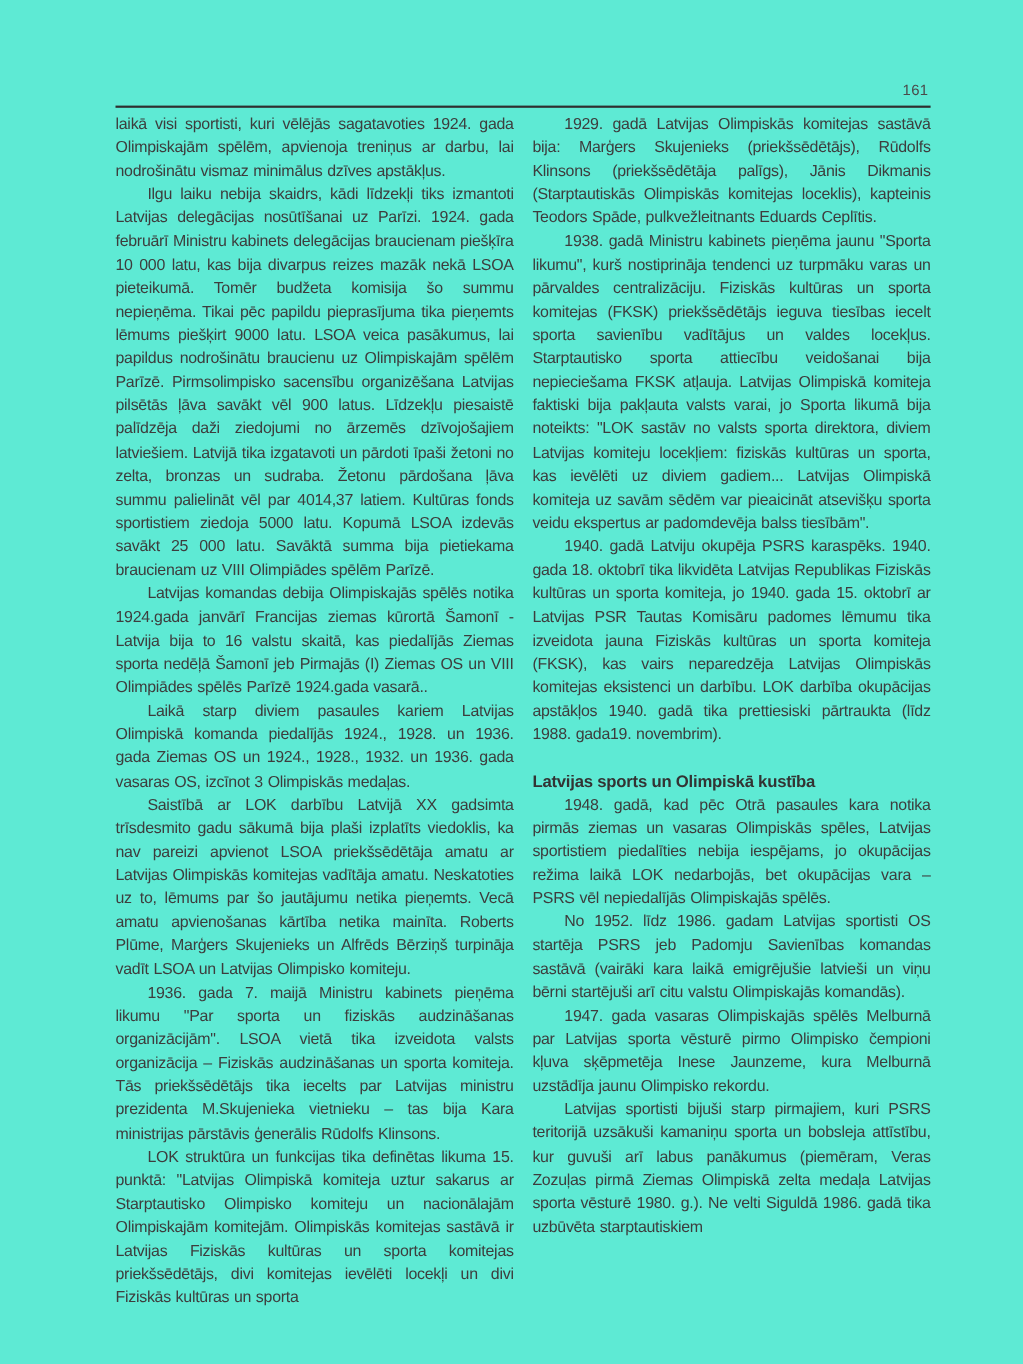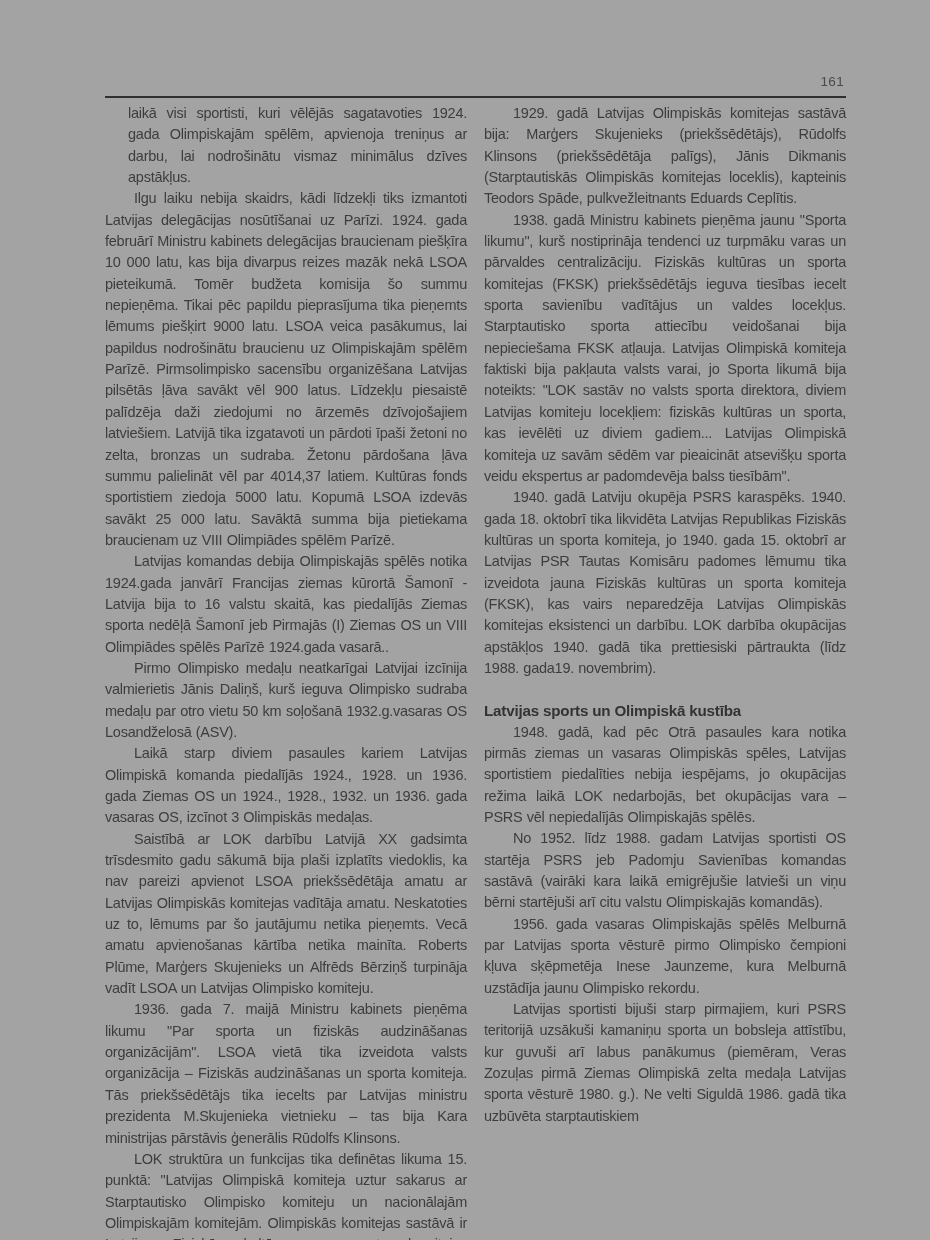--- a/index.html
+++ b/index.html
@@ -10,21 +10,21 @@
   body {
     width: 930px;
     height: 1240px;
     position: relative;
     font-family: "Liberation Sans", sans-serif;
     -webkit-font-smoothing: antialiased;
   }
   .page {
     position: absolute;
     inset: 0;
-    background: #a3a3a3;
+    background: #5eead4;
   }
   .page-number {
     position: absolute;
     top: 74px;
     right: 86px;
     font-size: 13.5px;
     line-height: 16px;
     color: #4a4a4a;
     letter-spacing: 0.3px;
   }
@@ -53,21 +53,20 @@
     font-size: 14.5px;
     line-height: 21.35px;
     color: #3d3d3d;
     text-align: justify;
     text-indent: 29px;
     letter-spacing: -0.25px;
     word-spacing: 0.5px;
   }
   .col p.cont {
     text-indent: 0;
-    margin-left: 23px;
   }
   .section-heading {
     margin: 21px 0 0 0;
     font-size: 15.2px;
     line-height: 21.35px;
     font-weight: bold;
     color: #333333;
     letter-spacing: -0.2px;
   }
   .section-heading span {
@@ -82,36 +81,35 @@
   <div class="page-number">161</div>
 
   <div class="header-rule"></div>
 
   <div class="columns">
 
     <div class="col">
       <p class="cont">laikā visi sportisti, kuri vēlējās sagatavoties 1924. gada Olimpiskajām spēlēm, apvienoja treniņus ar darbu, lai nodrošinātu vismaz minimālus dzīves apstākļus.</p>
       <p>Ilgu laiku nebija skaidrs, kādi līdzekļi tiks izmantoti Latvijas delegācijas nosūtīšanai uz Parīzi. 1924. gada februārī Ministru kabinets delegācijas braucienam piešķīra 10 000 latu, kas bija divarpus reizes mazāk nekā LSOA pieteikumā. Tomēr budžeta komisija šo summu nepieņēma. Tikai pēc papildu pieprasījuma tika pieņemts lēmums piešķirt 9000 latu. LSOA veica pasākumus, lai papildus nodrošinātu braucienu uz Olimpiskajām spēlēm Parīzē. Pirmsolimpisko sacensību organizēšana Latvijas pilsētās ļāva savākt vēl 900 latus. Līdzekļu piesaistē palīdzēja daži ziedojumi no ārzemēs dzīvojošajiem latviešiem. Latvijā tika izgatavoti un pārdoti īpaši žetoni no zelta, bronzas un sudraba. Žetonu pārdošana ļāva summu palielināt vēl par 4014,37 latiem. Kultūras fonds sportistiem ziedoja 5000 latu. Kopumā LSOA izdevās savākt 25 000 latu. Savāktā summa bija pietiekama braucienam uz VIII Olimpiādes spēlēm Parīzē.</p>
       <p>Latvijas komandas debija Olimpiskajās spēlēs notika 1924.gada janvārī Francijas ziemas kūrortā Šamonī - Latvija bija to 16 valstu skaitā, kas piedalījās Ziemas sporta nedēļā Šamonī jeb Pirmajās (I) Ziemas OS un VIII Olimpiādes spēlēs Parīzē 1924.gada vasarā..</p>
-      <p>Pirmo Olimpisko medaļu neatkarīgai Latvijai izcīnija valmierietis Jānis Daliņš, kurš ieguva Olimpisko sudraba medaļu par otro vietu 50 km soļošanā 1932.g.vasaras OS Losandželosā (ASV).</p>
       <p>Laikā starp diviem pasaules kariem Latvijas Olimpiskā komanda piedalījās 1924., 1928. un 1936. gada Ziemas OS un 1924., 1928., 1932. un 1936. gada vasaras OS, izcīnot 3 Olimpiskās medaļas.</p>
       <p>Saistībā ar LOK darbību Latvijā XX gadsimta trīsdesmito gadu sākumā bija plaši izplatīts viedoklis, ka nav pareizi apvienot LSOA priekšsēdētāja amatu ar Latvijas Olimpiskās komitejas vadītāja amatu. Neskatoties uz to, lēmums par šo jautājumu netika pieņemts. Vecā amatu apvienošanas kārtība netika mainīta. Roberts Plūme, Marģers Skujenieks un Alfrēds Bērziņš turpināja vadīt LSOA un Latvijas Olimpisko komiteju.</p>
       <p>1936. gada 7. maijā Ministru kabinets pieņēma likumu "Par sporta un fiziskās audzināšanas organizācijām". LSOA vietā tika izveidota valsts organizācija – Fiziskās audzināšanas un sporta komiteja. Tās priekšsēdētājs tika iecelts par Latvijas ministru prezidenta M.Skujenieka vietnieku – tas bija Kara ministrijas pārstāvis ģenerālis Rūdolfs Klinsons.</p>
       <p>LOK struktūra un funkcijas tika definētas likuma 15. punktā: "Latvijas Olimpiskā komiteja uztur sakarus ar Starptautisko Olimpisko komiteju un nacionālajām Olimpiskajām komitejām. Olimpiskās komitejas sastāvā ir Latvijas Fiziskās kultūras un sporta komitejas priekšsēdētājs, divi komitejas ievēlēti locekļi un divi Fiziskās kultūras un sporta</p>
     </div>
 
     <div class="col">
       <p>1929. gadā Latvijas Olimpiskās komitejas sastāvā bija: Marģers Skujenieks (priekšsēdētājs), Rūdolfs Klinsons (priekšsēdētāja palīgs), Jānis Dikmanis (Starptautiskās Olimpiskās komitejas loceklis), kapteinis Teodors Spāde, pulkvežleitnants Eduards Ceplītis.</p>
       <p>1938. gadā Ministru kabinets pieņēma jaunu "Sporta likumu", kurš nostiprināja tendenci uz turpmāku varas un pārvaldes centralizāciju. Fiziskās kultūras un sporta komitejas (FKSK) priekšsēdētājs ieguva tiesības iecelt sporta savienību vadītājus un valdes locekļus. Starptautisko sporta attiecību veidošanai bija nepieciešama FKSK atļauja. Latvijas Olimpiskā komiteja faktiski bija pakļauta valsts varai, jo Sporta likumā bija noteikts: "LOK sastāv no valsts sporta direktora, diviem Latvijas komiteju locekļiem: fiziskās kultūras un sporta, kas ievēlēti uz diviem gadiem... Latvijas Olimpiskā komiteja uz savām sēdēm var pieaicināt atsevišķu sporta veidu ekspertus ar padomdevēja balss tiesībām".</p>
       <p>1940. gadā Latviju okupēja PSRS karaspēks. 1940. gada 18. oktobrī tika likvidēta Latvijas Republikas Fiziskās kultūras un sporta komiteja, jo 1940. gada 15. oktobrī ar Latvijas PSR Tautas Komisāru padomes lēmumu tika izveidota jauna Fiziskās kultūras un sporta komiteja (FKSK), kas vairs neparedzēja Latvijas Olimpiskās komitejas eksistenci un darbību. LOK darbība okupācijas apstākļos 1940. gadā tika prettiesiski pārtraukta (līdz 1988. gada19. novembrim).</p>
 
       <h3 class="section-heading">
         <span>Latvijas sports un Olimpiskā kustība</span>
       </h3>
 
       <p>1948. gadā, kad pēc Otrā pasaules kara notika pirmās ziemas un vasaras Olimpiskās spēles, Latvijas sportistiem piedalīties nebija iespējams, jo okupācijas režima laikā LOK nedarbojās, bet okupācijas vara – PSRS vēl nepiedalījās Olimpiskajās spēlēs.</p>
-      <p>No 1952. līdz 1988. gadam Latvijas sportisti OS startēja PSRS jeb Padomju Savienības komandas sastāvā (vairāki kara laikā emigrējušie latvieši un viņu bērni startējuši arī citu valstu Olimpiskajās komandās).</p>
-      <p>1956. gada vasaras Olimpiskajās spēlēs Melburnā par Latvijas sporta vēsturē pirmo Olimpisko čempioni kļuva sķēpmetēja Inese Jaunzeme, kura Melburnā uzstādīja jaunu Olimpisko rekordu.</p>
+      <p>No 1952. līdz 1986. gadam Latvijas sportisti OS startēja PSRS jeb Padomju Savienības komandas sastāvā (vairāki kara laikā emigrējušie latvieši un viņu bērni startējuši arī citu valstu Olimpiskajās komandās).</p>
+      <p>1947. gada vasaras Olimpiskajās spēlēs Melburnā par Latvijas sporta vēsturē pirmo Olimpisko čempioni kļuva sķēpmetēja Inese Jaunzeme, kura Melburnā uzstādīja jaunu Olimpisko rekordu.</p>
       <p>Latvijas sportisti bijuši starp pirmajiem, kuri PSRS teritorijā uzsākuši kamaniņu sporta un bobsleja attīstību, kur guvuši arī labus panākumus (piemēram, Veras Zozuļas pirmā Ziemas Olimpiskā zelta medaļa Latvijas sporta vēsturē 1980. g.). Ne velti Siguldā 1986. gadā tika uzbūvēta starptautiskiem</p>
     </div>
 
   </div>
 </div>
 
 </body></html>

